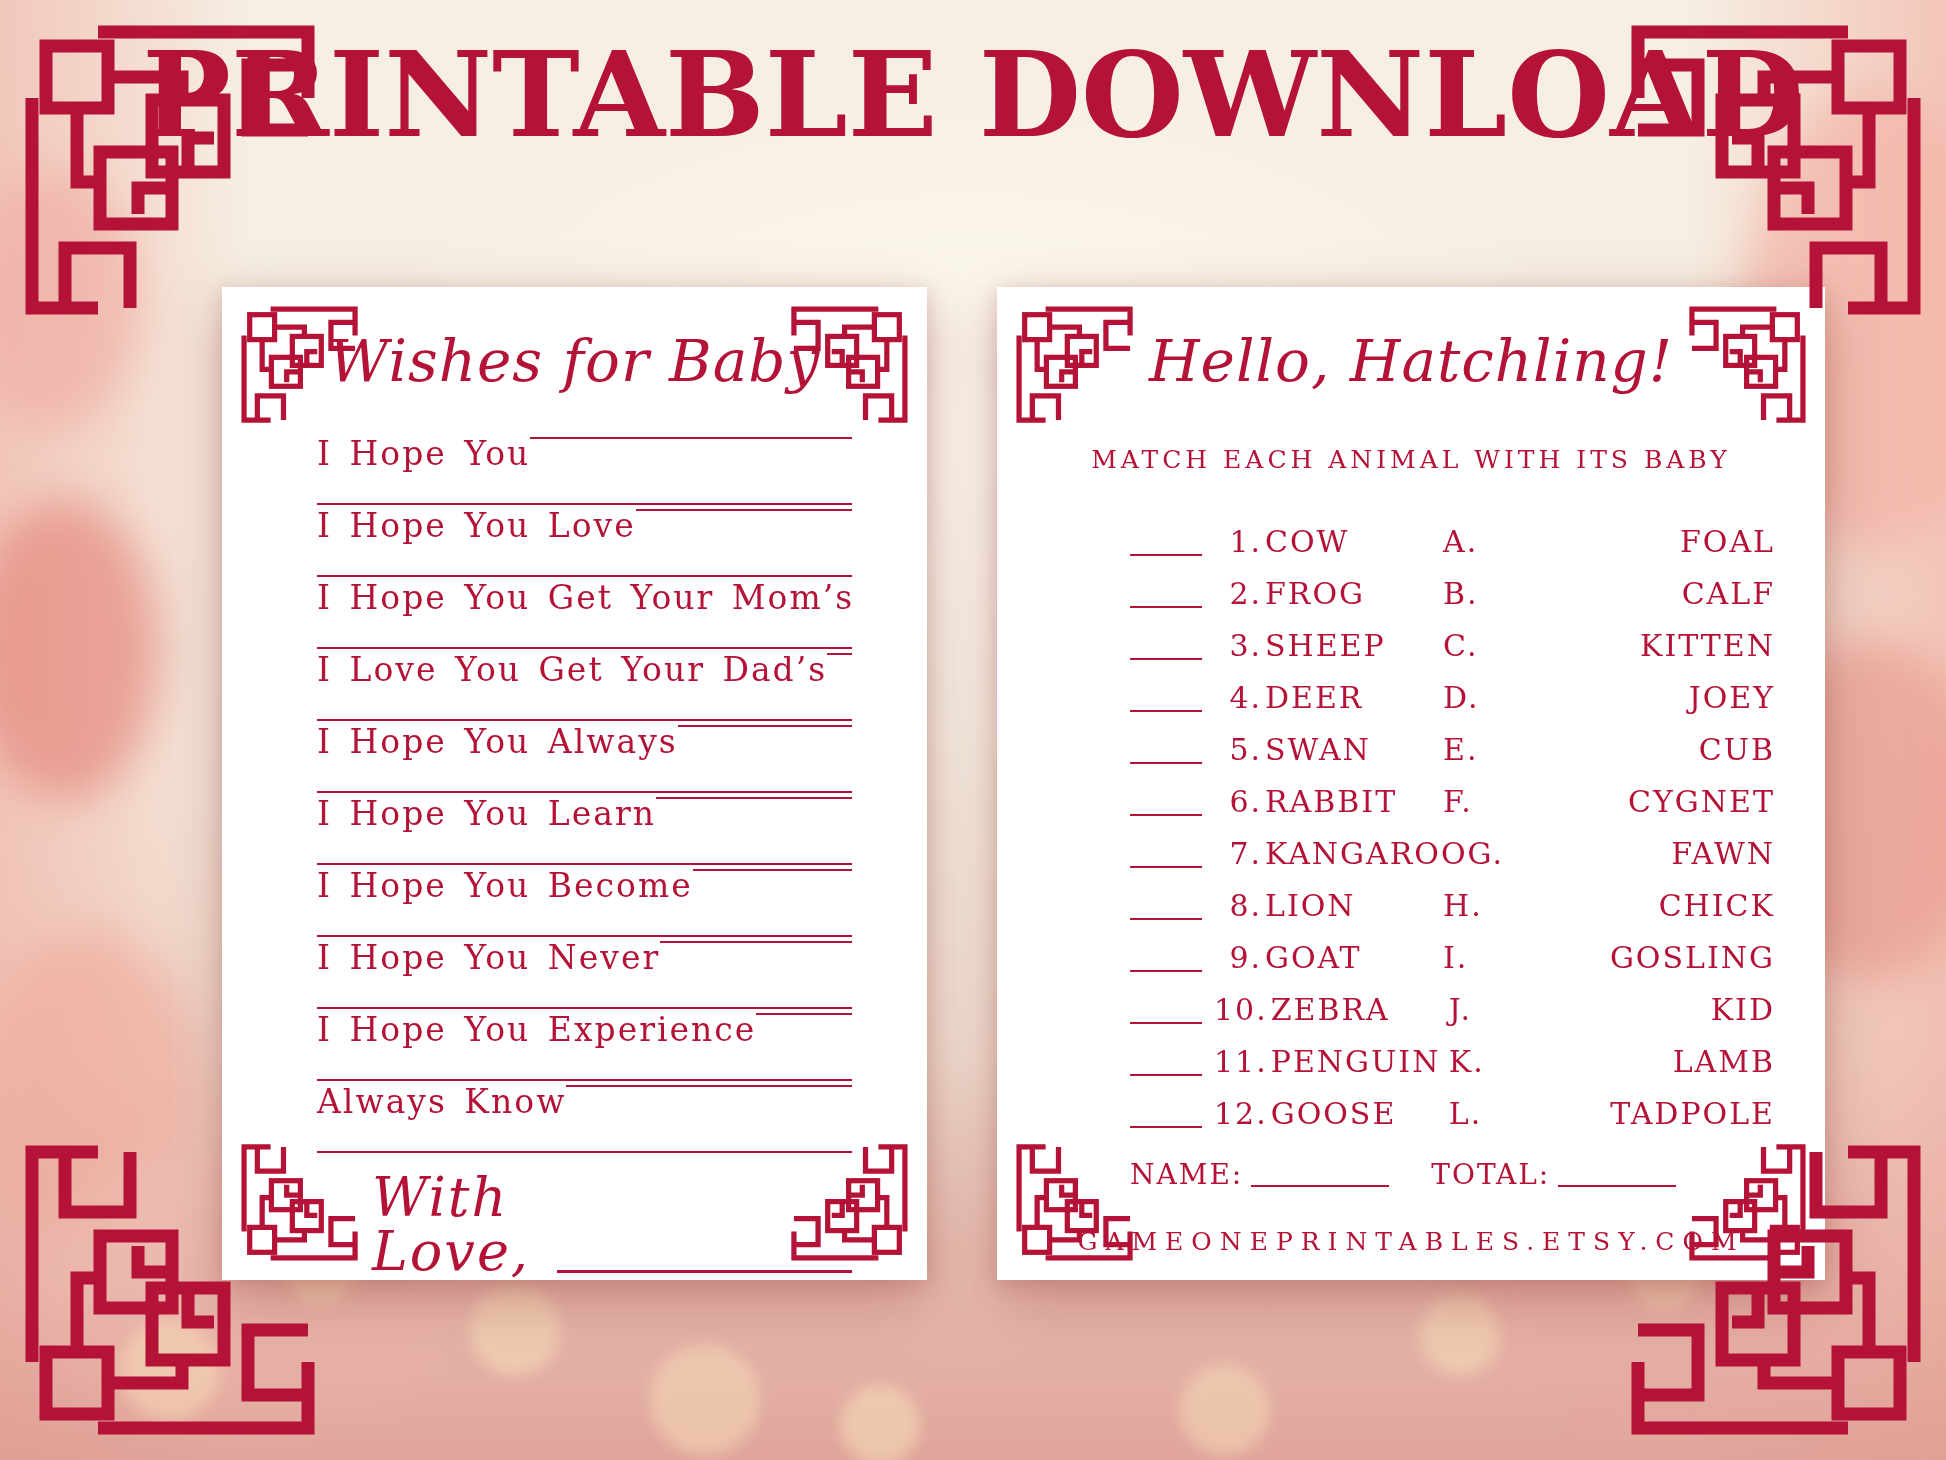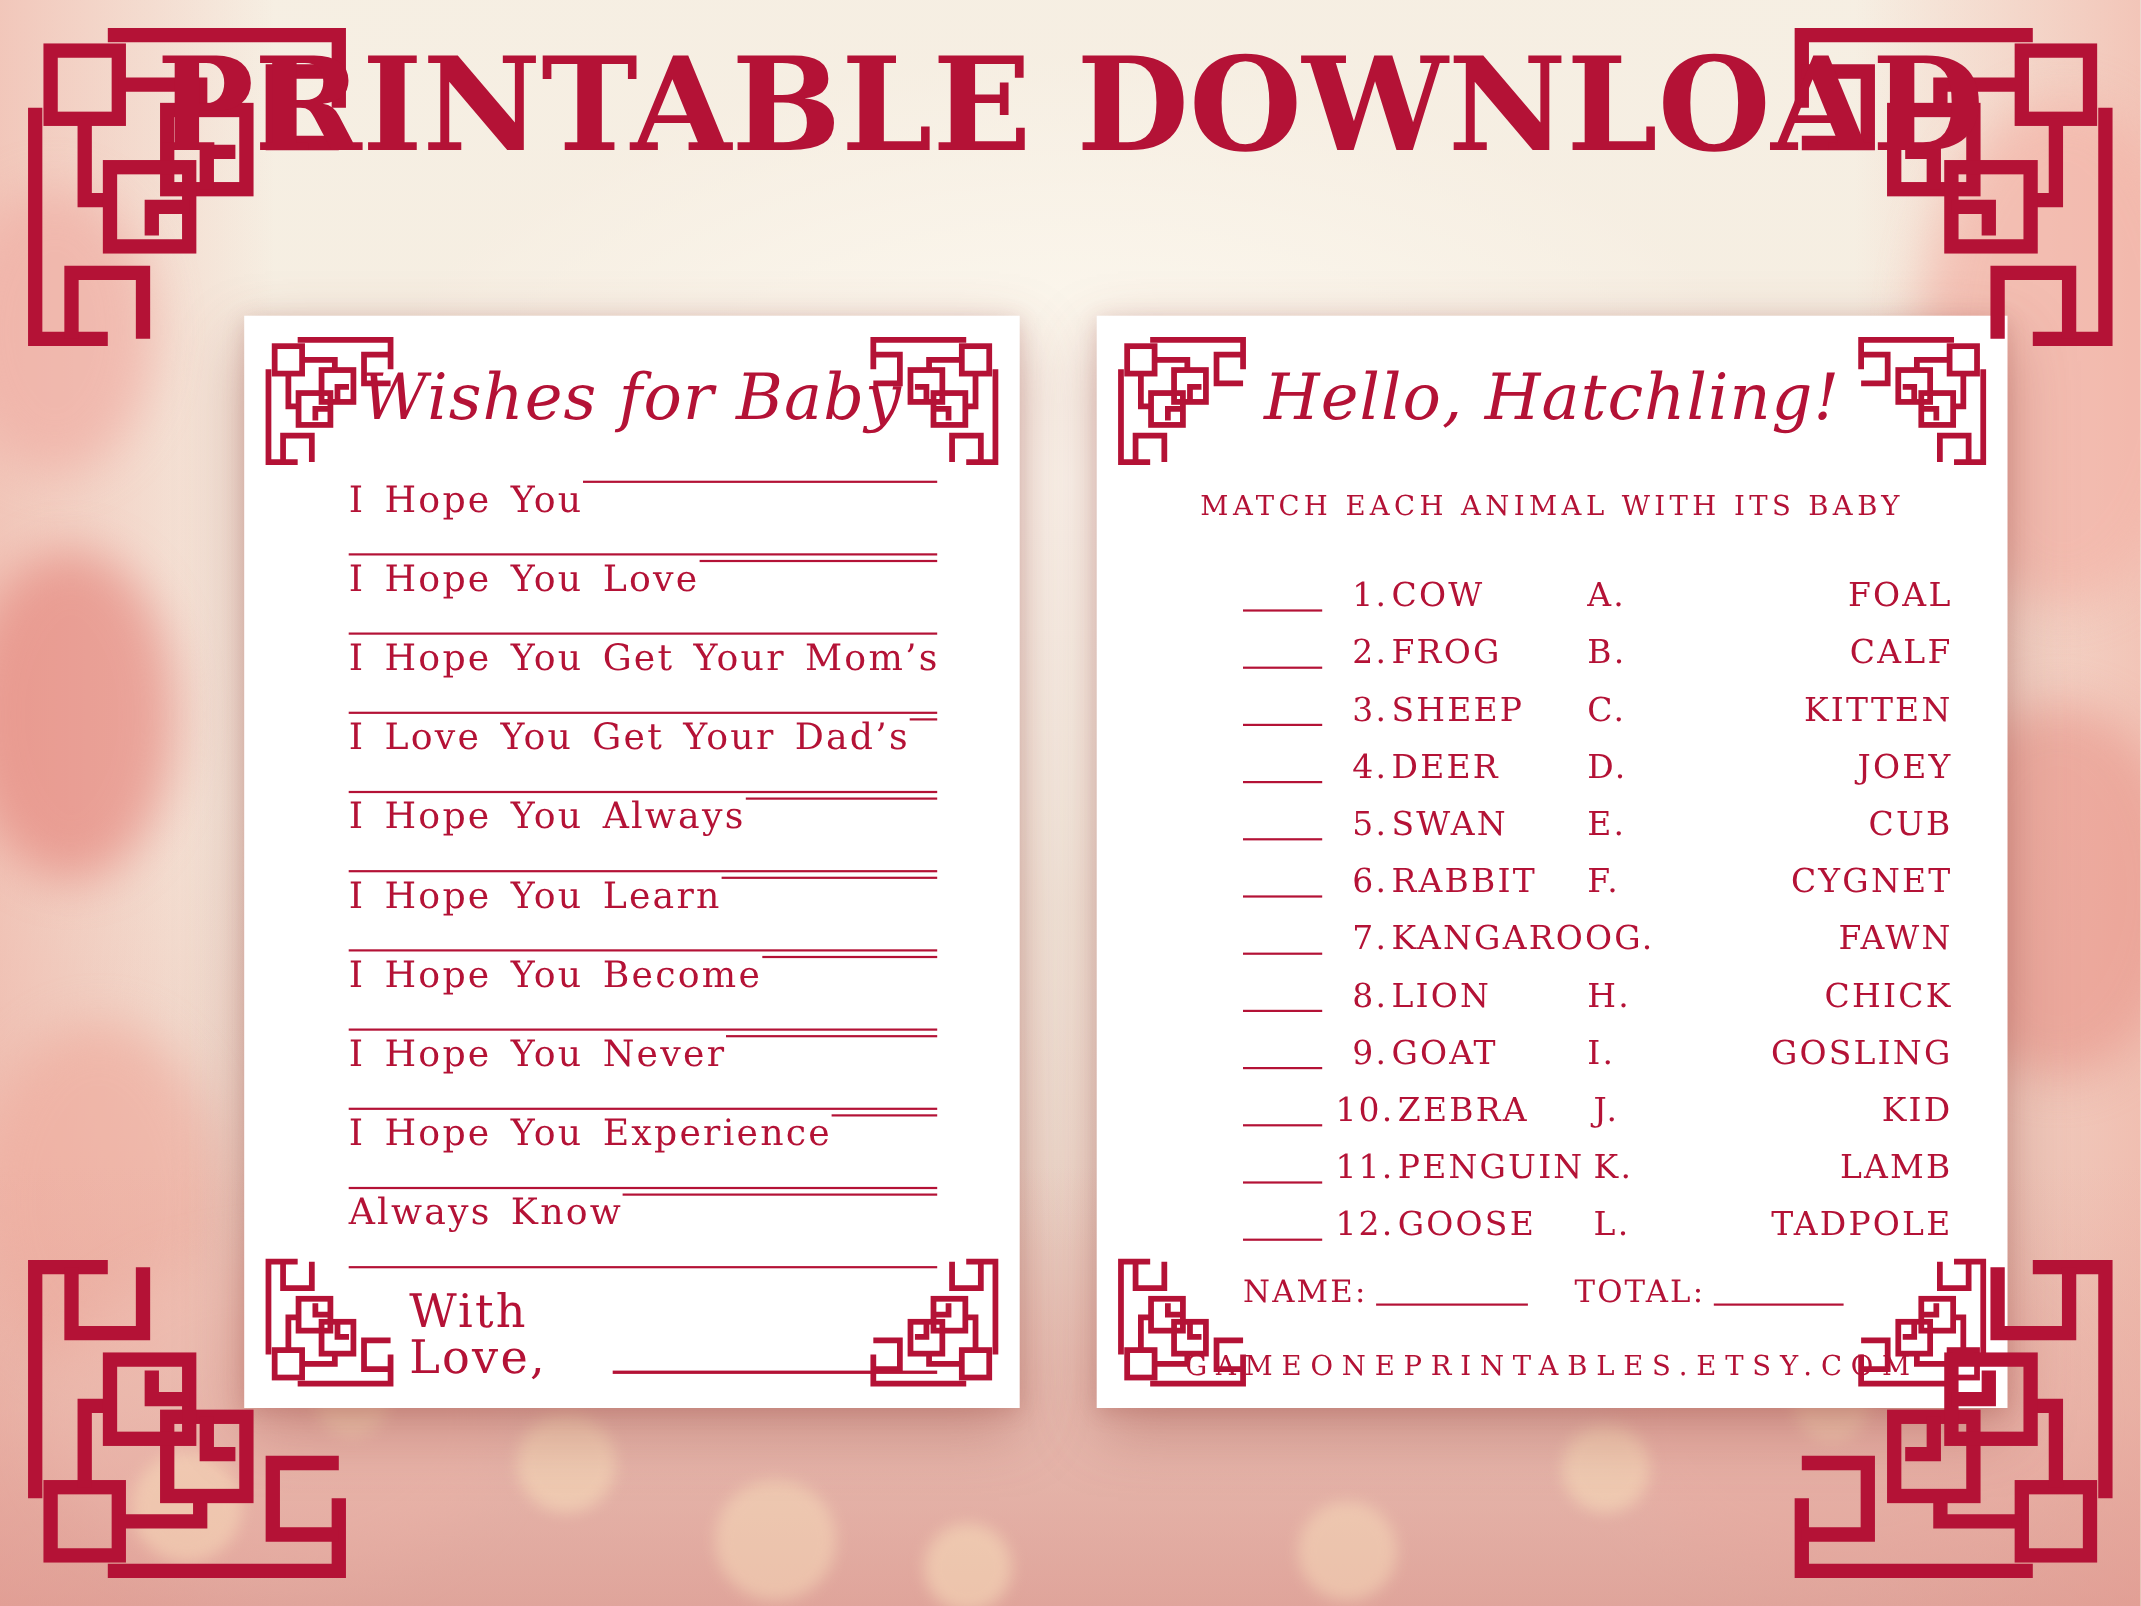--- a/index.html
+++ b/index.html
@@ -57,21 +57,21 @@
 
   
   .wish-area { position:absolute; left:95px; right:75px; top:150px; z-index:3; }
   .wish-block { position:relative; height:72px; }
   .wish-line1 { display:flex; align-items:flex-start; height:38px; }
   .wish-text { font-size:33px; line-height:1; color:var(--accent);
                letter-spacing:2px; word-spacing:5px; white-space:nowrap; padding-bottom:2px; }
   .tail-line { flex:1 1 auto; border-bottom:2.5px solid var(--accent); height:1px; margin-bottom:3px; }
   .full-line { position:absolute; left:0; right:0; bottom:4px; border-bottom:2.5px solid var(--accent); }
   .signoff-row { display:flex; align-items:flex-end; margin-top:14px; padding-left:55px; }
-  .signoff-text { font-size:42px; line-height:1; color:var(--accent); letter-spacing:2px; }
+  .signoff-text { font-style:italic; font-size:54px; line-height:1; color:var(--accent); letter-spacing:2px; }
   .signoff-line { flex:0 0 295px; border-bottom:3px solid var(--accent); margin:0 0 6px 6px; }
 
   
   .match-subtitle {
     position:absolute; top:158px; left:0; right:0; text-align:center;
     font-size:25px; letter-spacing:4px; color:var(--accent); z-index:3;
   }
   .match-area { position:absolute; left:133px; right:50px; top:220px; z-index:3; }
   .match-row { display:flex; align-items:flex-end; height:52px; font-size:30px;
                color:var(--accent); letter-spacing:2px; line-height:1; }

